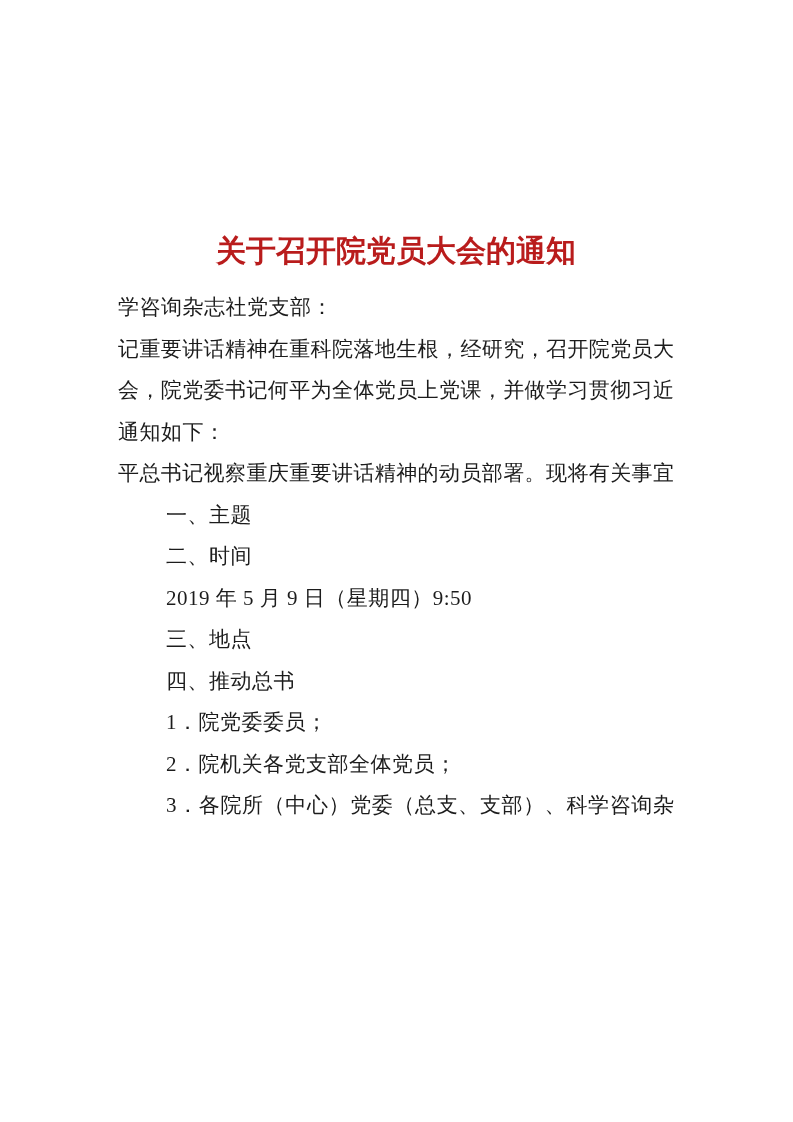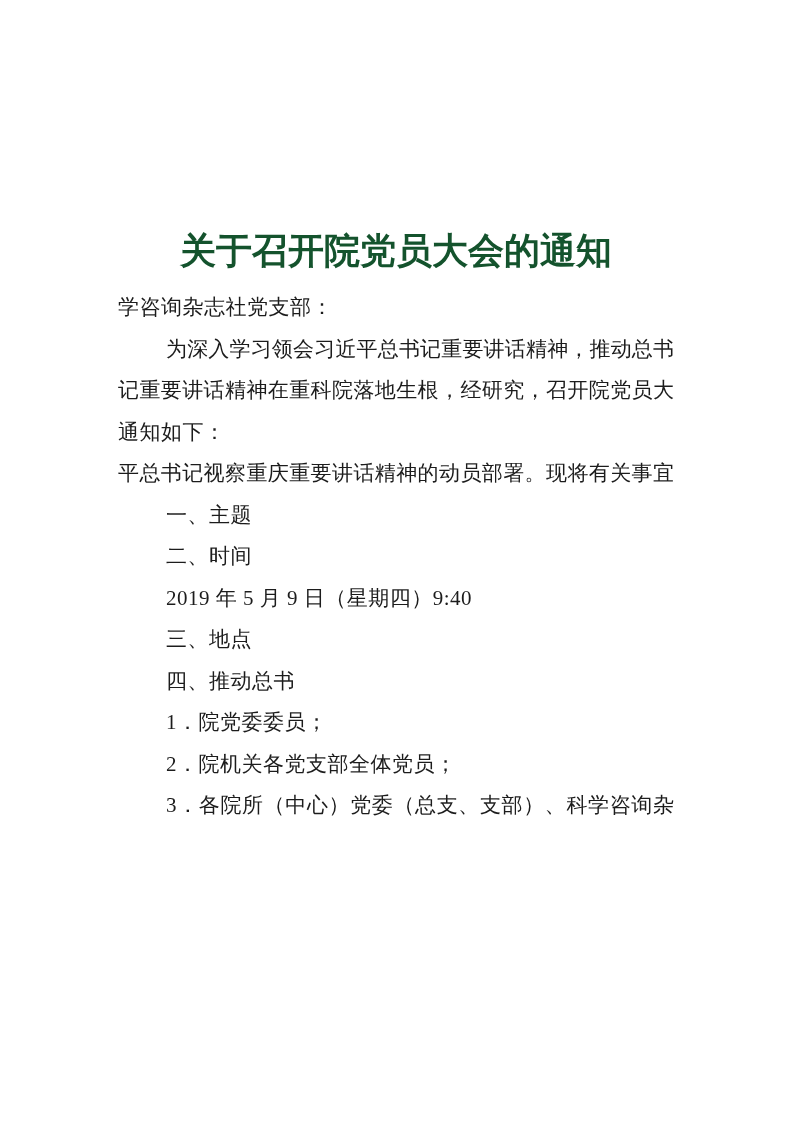--- a/index.html
+++ b/index.html
@@ -13,25 +13,25 @@
   .doc {
     position: absolute;
     left: 118px;
     top: 228px;
     width: 556px;
     color: #1c1c1c;
   }
   .title {
     font-family: "Liberation Sans", sans-serif;
     font-weight: 700;
-    font-size: 36px;
+    font-size: 30px;
     line-height: 46px;
     text-align: center;
     margin: 0 0 13px 0;
-    color: #14532d;
+    color: #b91c1c;
     letter-spacing: 0;
   }
   .body-lines {
     font-family: "Liberation Serif", serif;
     font-size: 21px;
   }
   .line {
     height: 41.5px;
     line-height: 41.5px;
     letter-spacing: 0.5px;
@@ -49,26 +49,26 @@
     padding-left: 48px;
   }
 </style>
 </head>
 <body>
 
 <div class="doc">
   <h1 class="title">关于召开院党员大会的通知</h1>
   <div class="body-lines">
       <div class="line">学咨询杂志社党支部：</div>
-      <div class="line i j">为深入学习领会习近平总书记重要讲话精神，推动总书</div>
       <div class="line j">记重要讲话精神在重科院落地生根，经研究，召开院党员大</div>
+      <div class="line j">会，院党委书记何平为全体党员上党课，并做学习贯彻习近</div>
       <div class="line">通知如下：</div>
       <div class="line j">平总书记视察重庆重要讲话精神的动员部署。现将有关事宜</div>
       <div class="line i">一、主题</div>
       <div class="line i">二、时间</div>
-      <div class="line i">2019 年 5 月 9 日（星期四）9:40</div>
+      <div class="line i">2019 年 5 月 9 日（星期四）9:50</div>
       <div class="line i">三、地点</div>
       <div class="line i">四、推动总书</div>
       <div class="line i">1．院党委委员；</div>
       <div class="line i">2．院机关各党支部全体党员；</div>
       <div class="line i j">3．各院所（中心）党委（总支、支部）、科学咨询杂志</div>
     </div>
 </div>
 
 </body></html>

